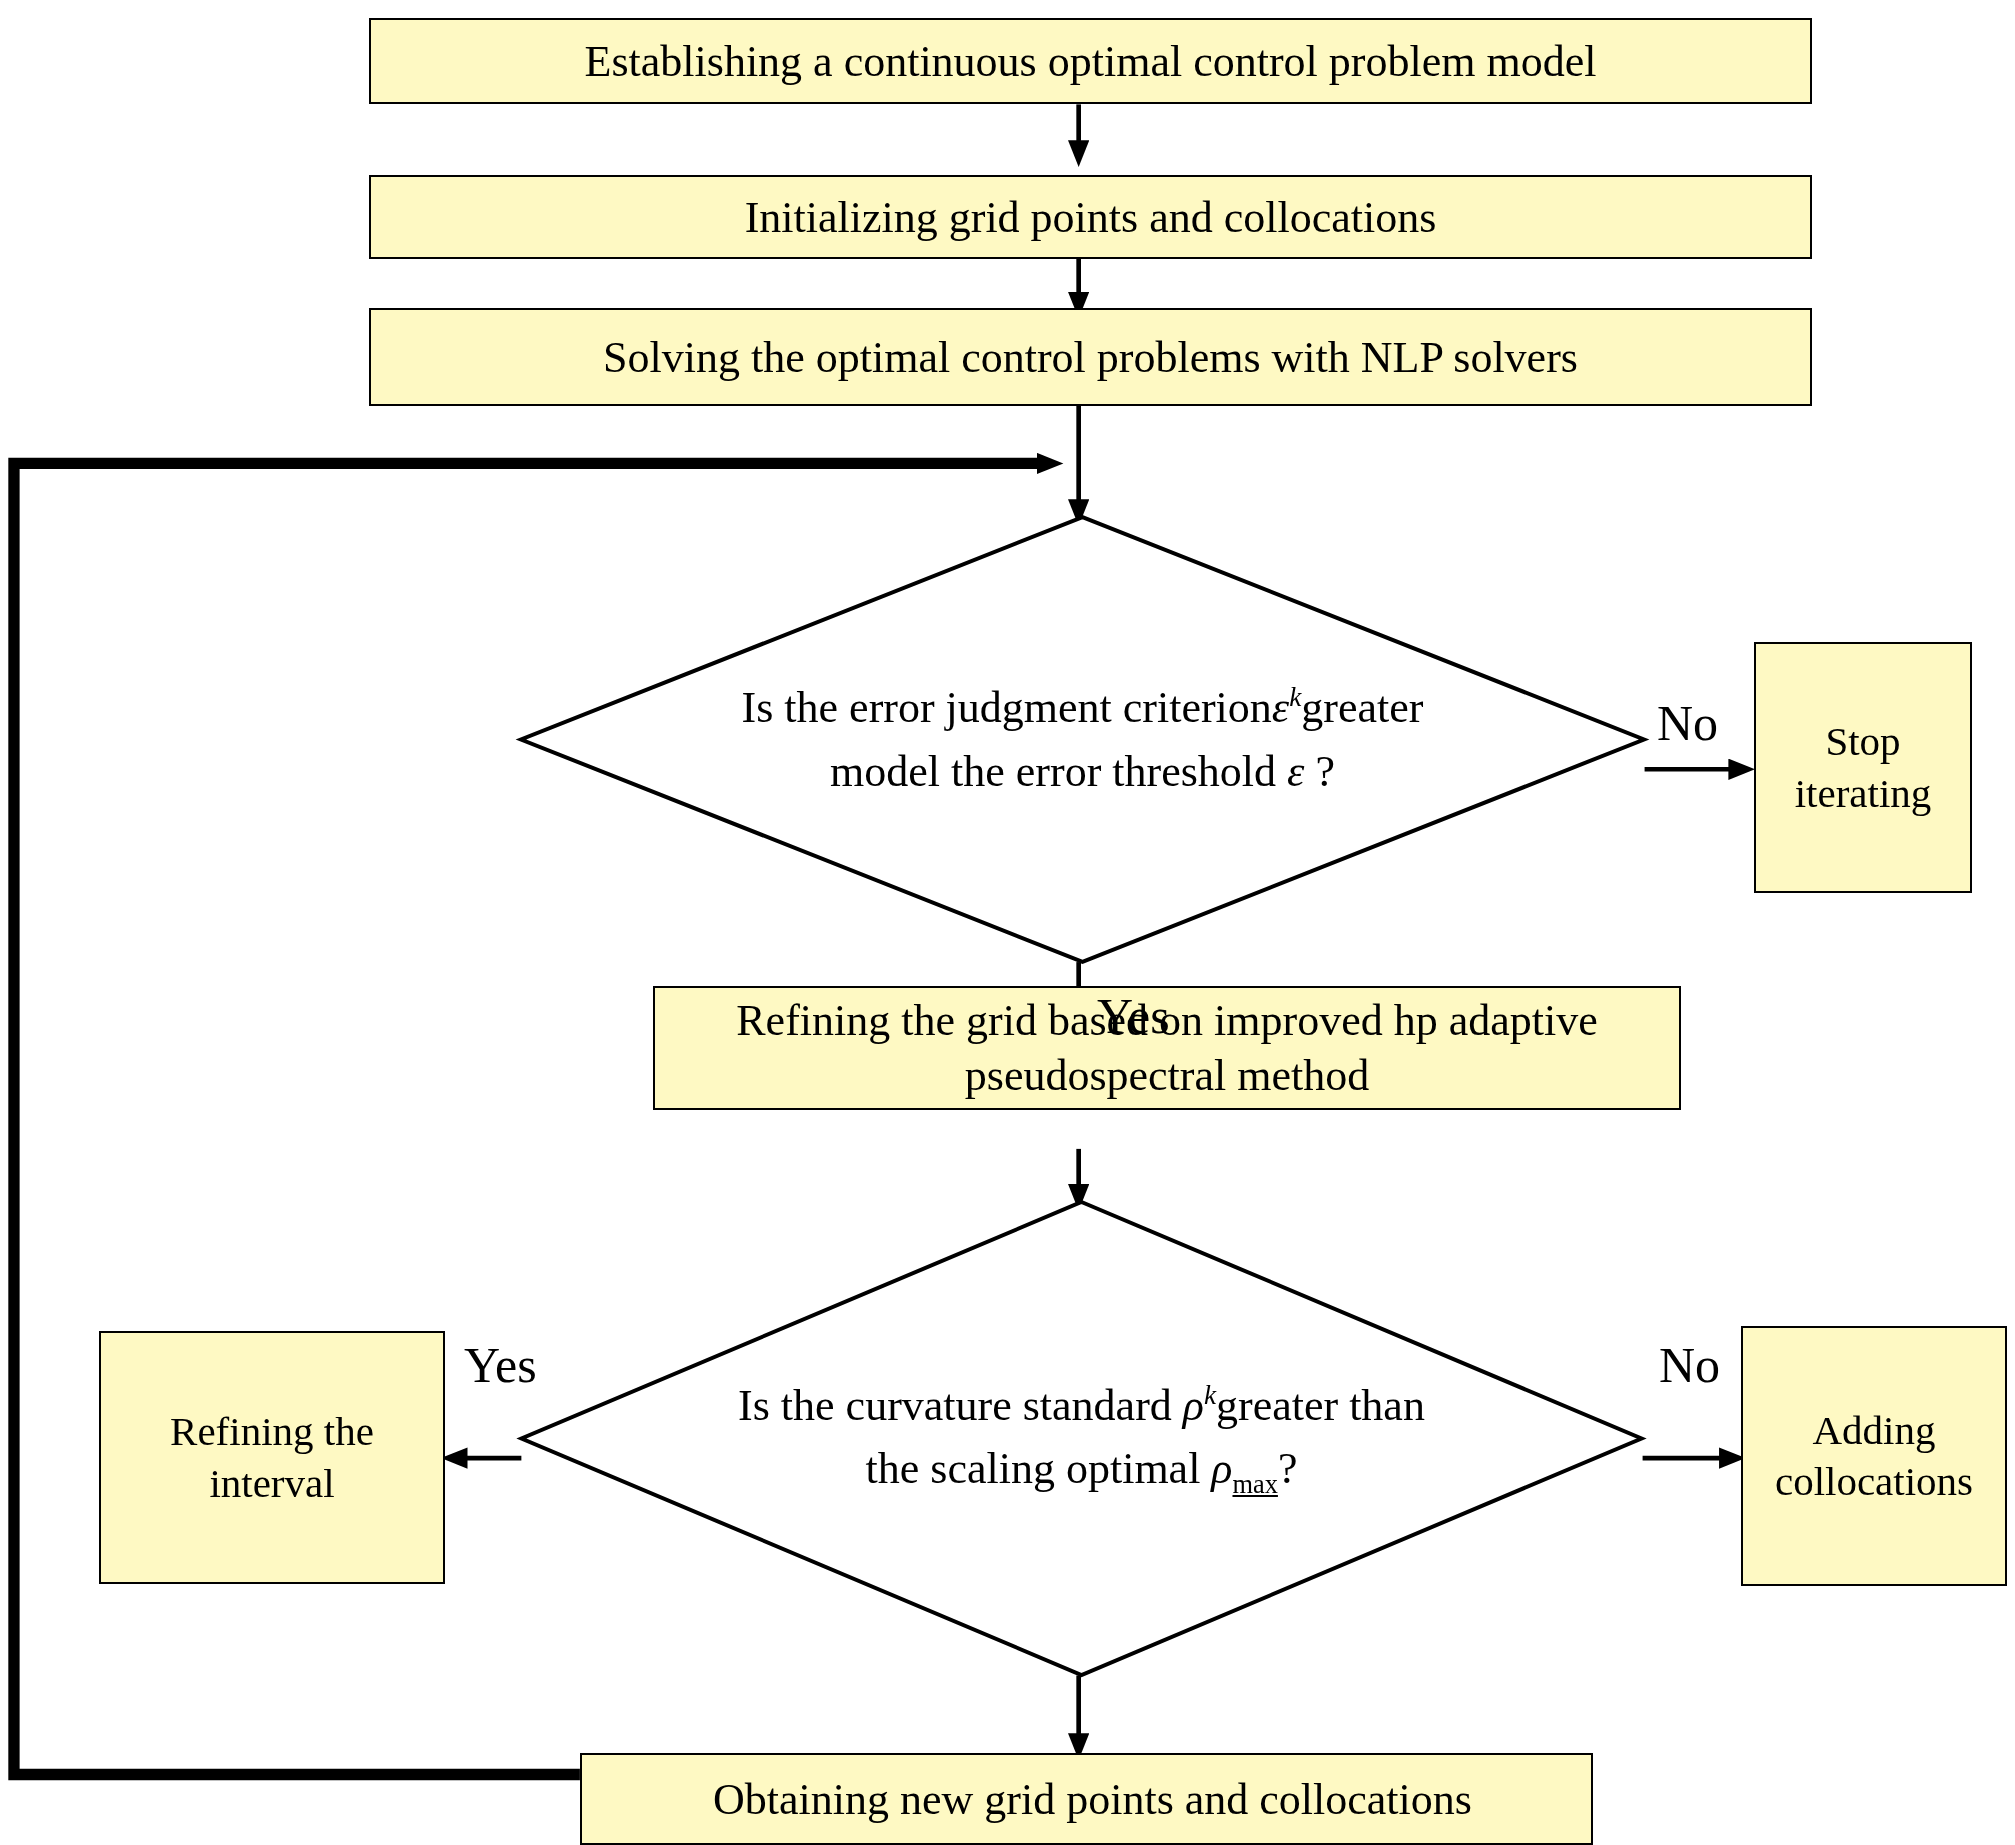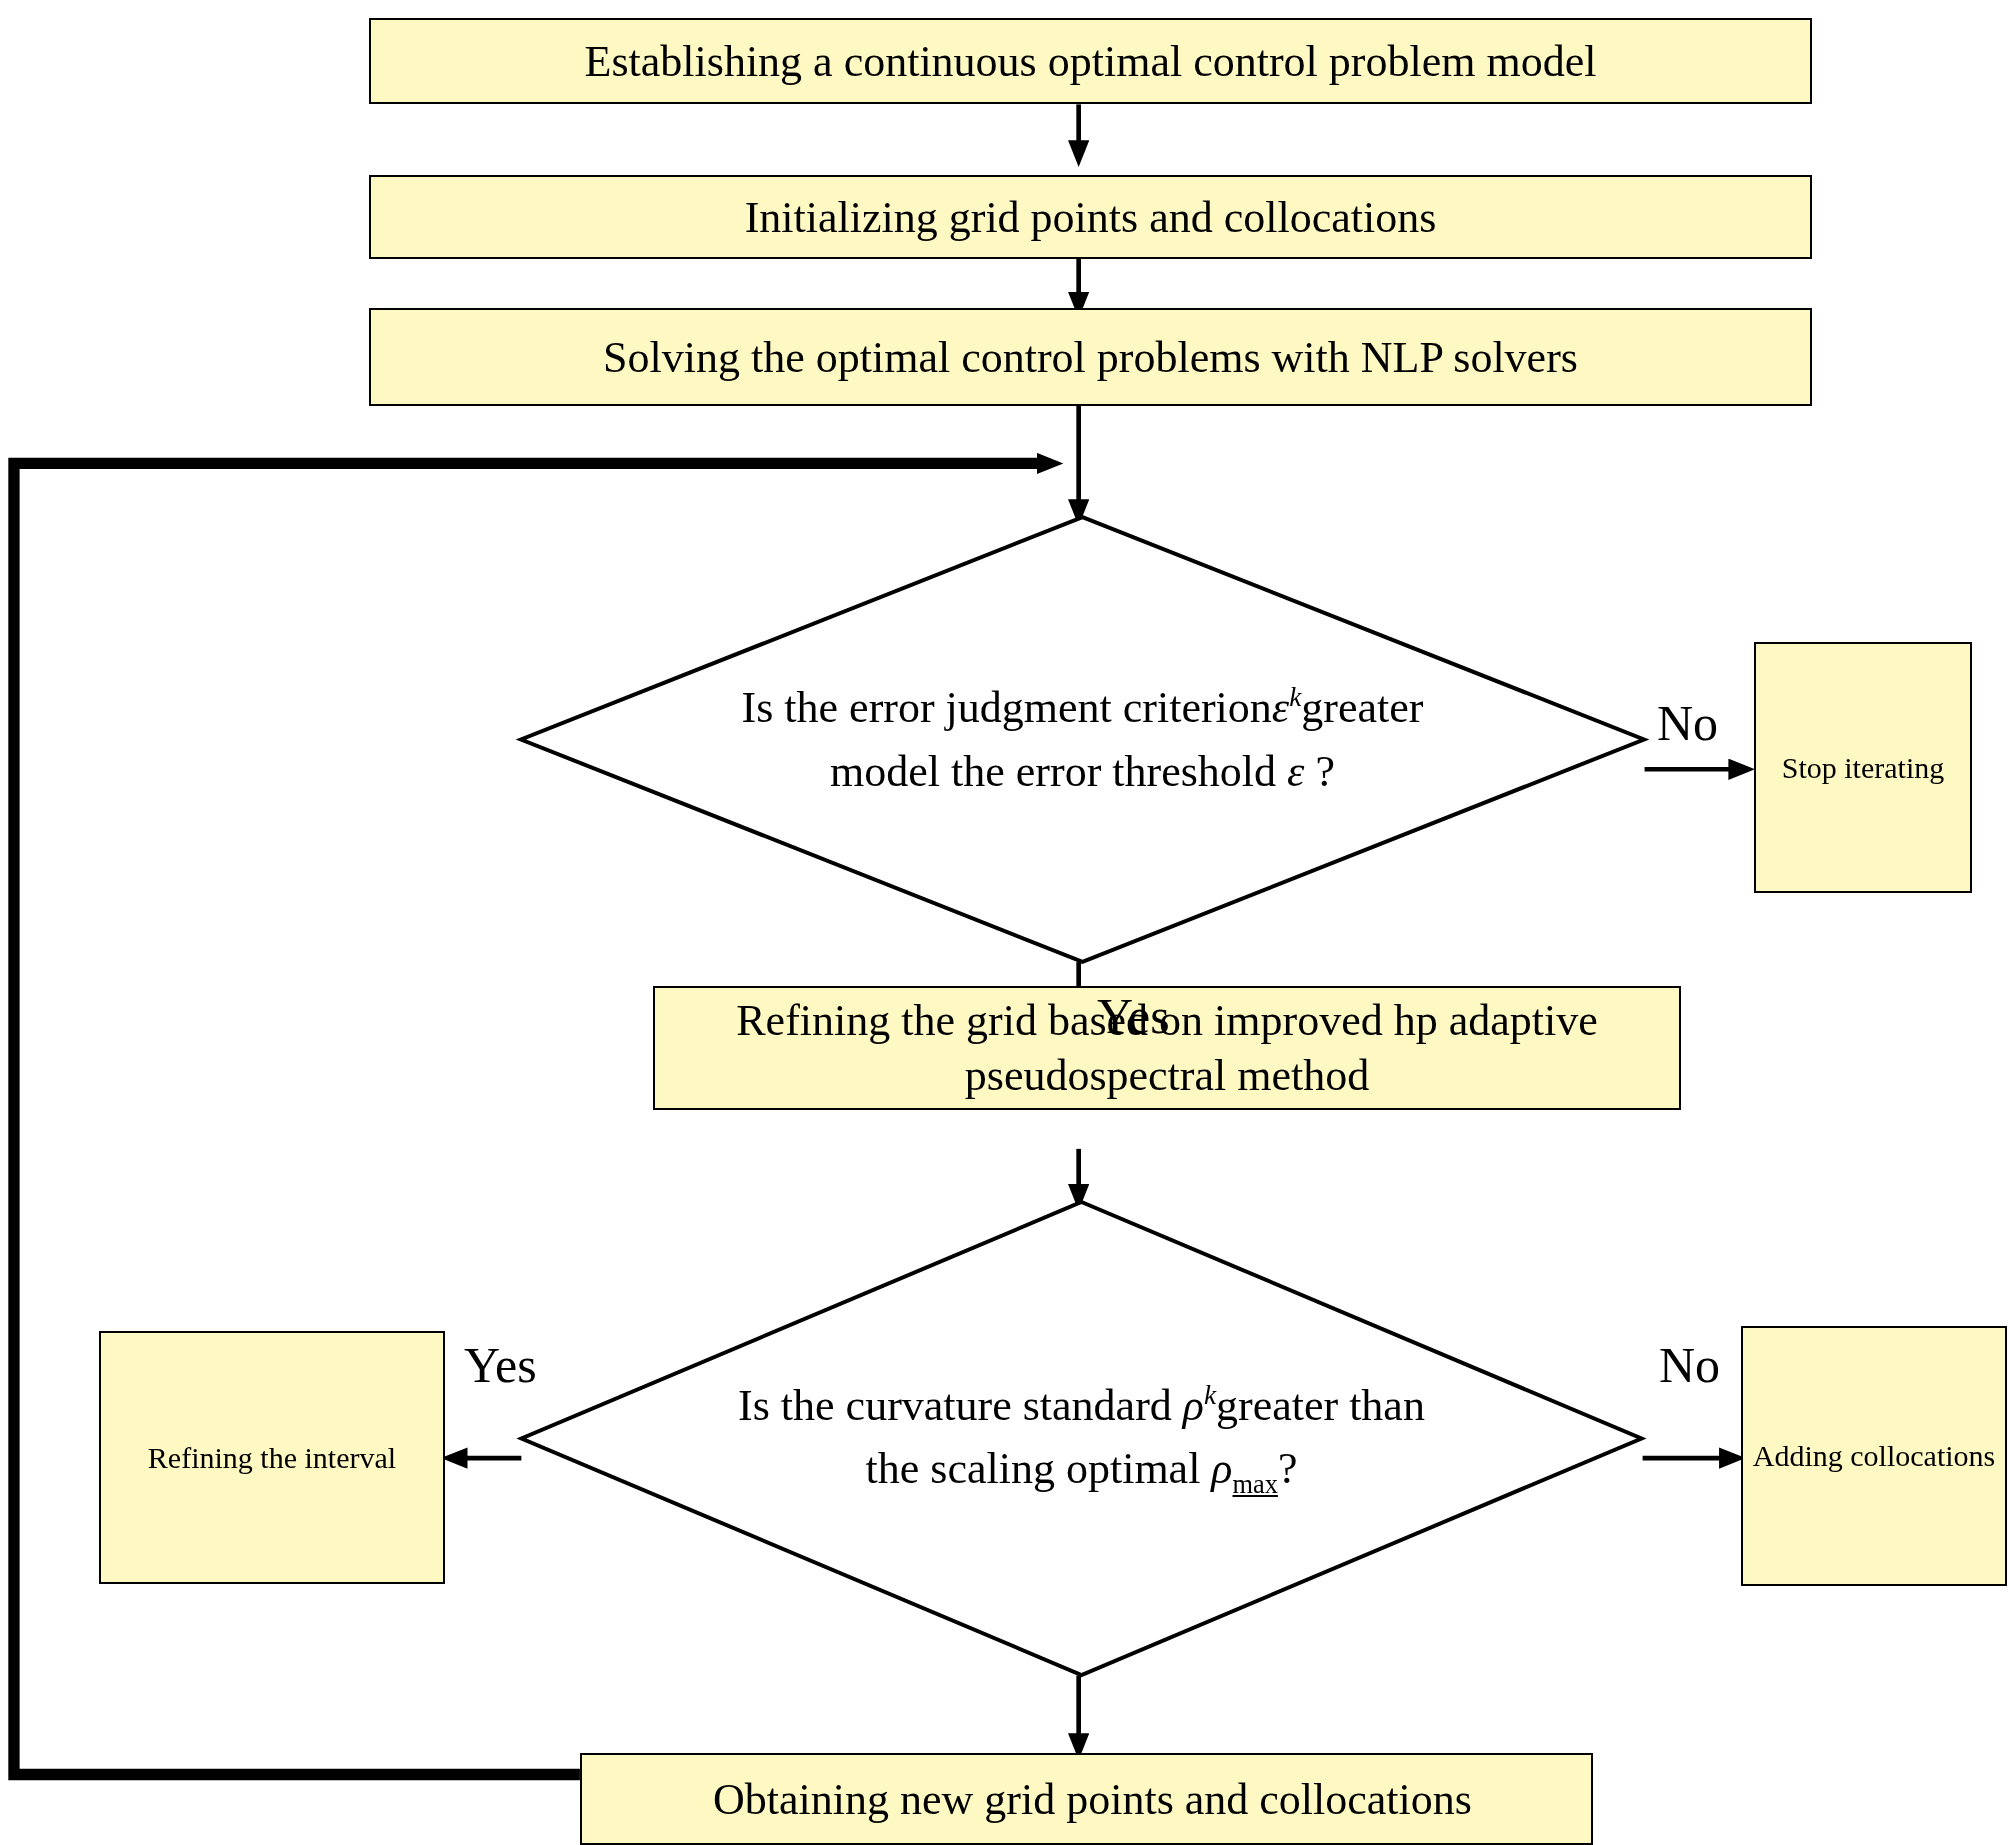--- a/index.html
+++ b/index.html
@@ -27,21 +27,21 @@
     text-align: center;
     line-height: 1.25;
     z-index: 3;
   }
   .node .txt {
     display: block;
     width: 100%;
     padding: 0 9.3px;
   }
   .process { font-size: 44px; }
-  .small-node { font-size: 30px; }
+  .small-node { font-size: 41px; }
 
   .diamond-wrap {
     position: absolute;
     z-index: 2;
   }
   .diamond-wrap svg {
     position: absolute;
     left: 0;
     top: 0;
     overflow: visible;

